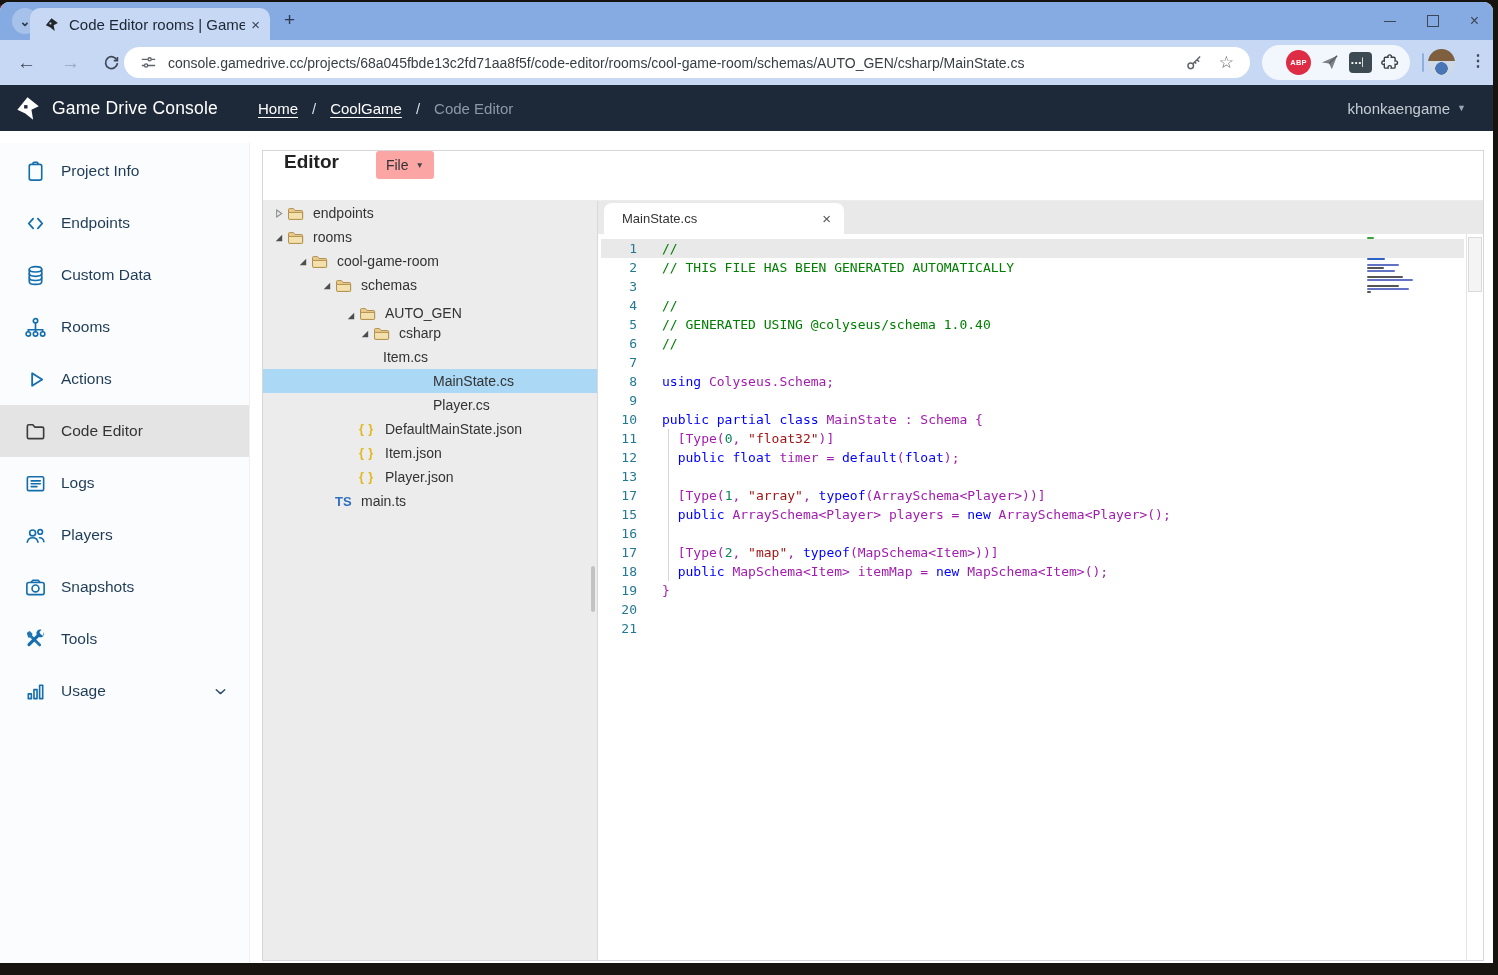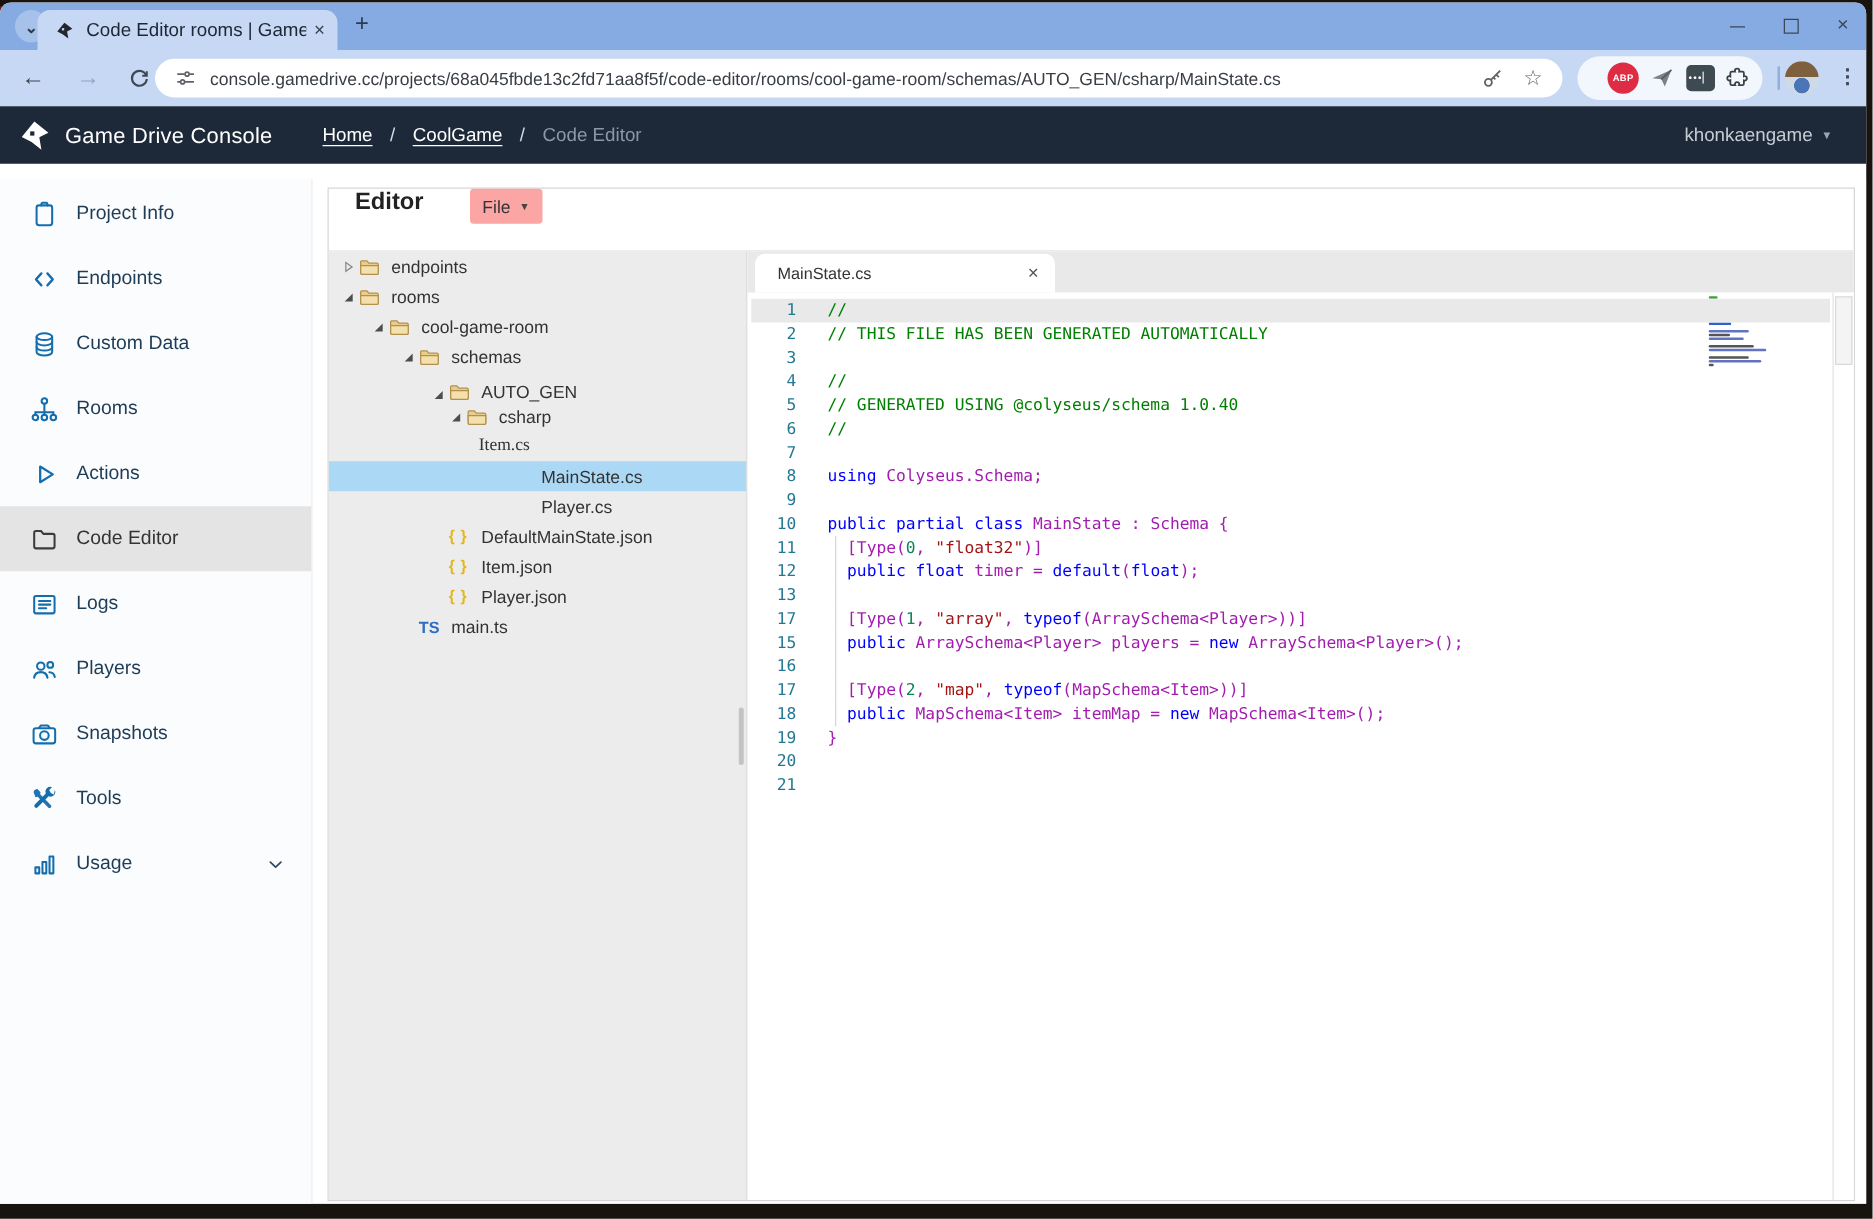--- a/index.html
+++ b/index.html
@@ -391,21 +391,21 @@
                 </svg>
               </span>
               <span class="ticon">
                 <svg viewBox="0 0 17 15" width="17" height="15">
                   <path d="M1.5 3.6a1 1 0 0 1 1-1h4l1.5 1.9h6.6a1 1 0 0 1 1 1v6.9a1 1 0 0 1-1 1h-12a1 1 0 0 1-1-1Z" fill="#e9cd8f" stroke="#b2914e" stroke-width="1"></path>
                   <path d="M1.5 6.4h14.1v6a1 1 0 0 1-1 1h-12a1 1 0 0 1-1-1Z" fill="#f3e0ac" stroke="#b2914e" stroke-width="1"></path>
                 </svg>
               </span>
               <span>csharp</span>
             </div>
-            <div class="trow" style="padding-left: 76px; font-family: Liberation Serif, serif;">
+            <div class="trow" style="padding-left: 76px;">
               <span class="arrow"></span>
               <span class="ticon"></span>
               <span>Item.cs</span>
             </div>
             <div class="trow sel" style="padding-left: 126px;">
               <span class="arrow"></span>
               <span class="ticon"></span>
               <span>MainState.cs</span>
             </div>
             <div class="trow" style="padding-left: 126px;">

